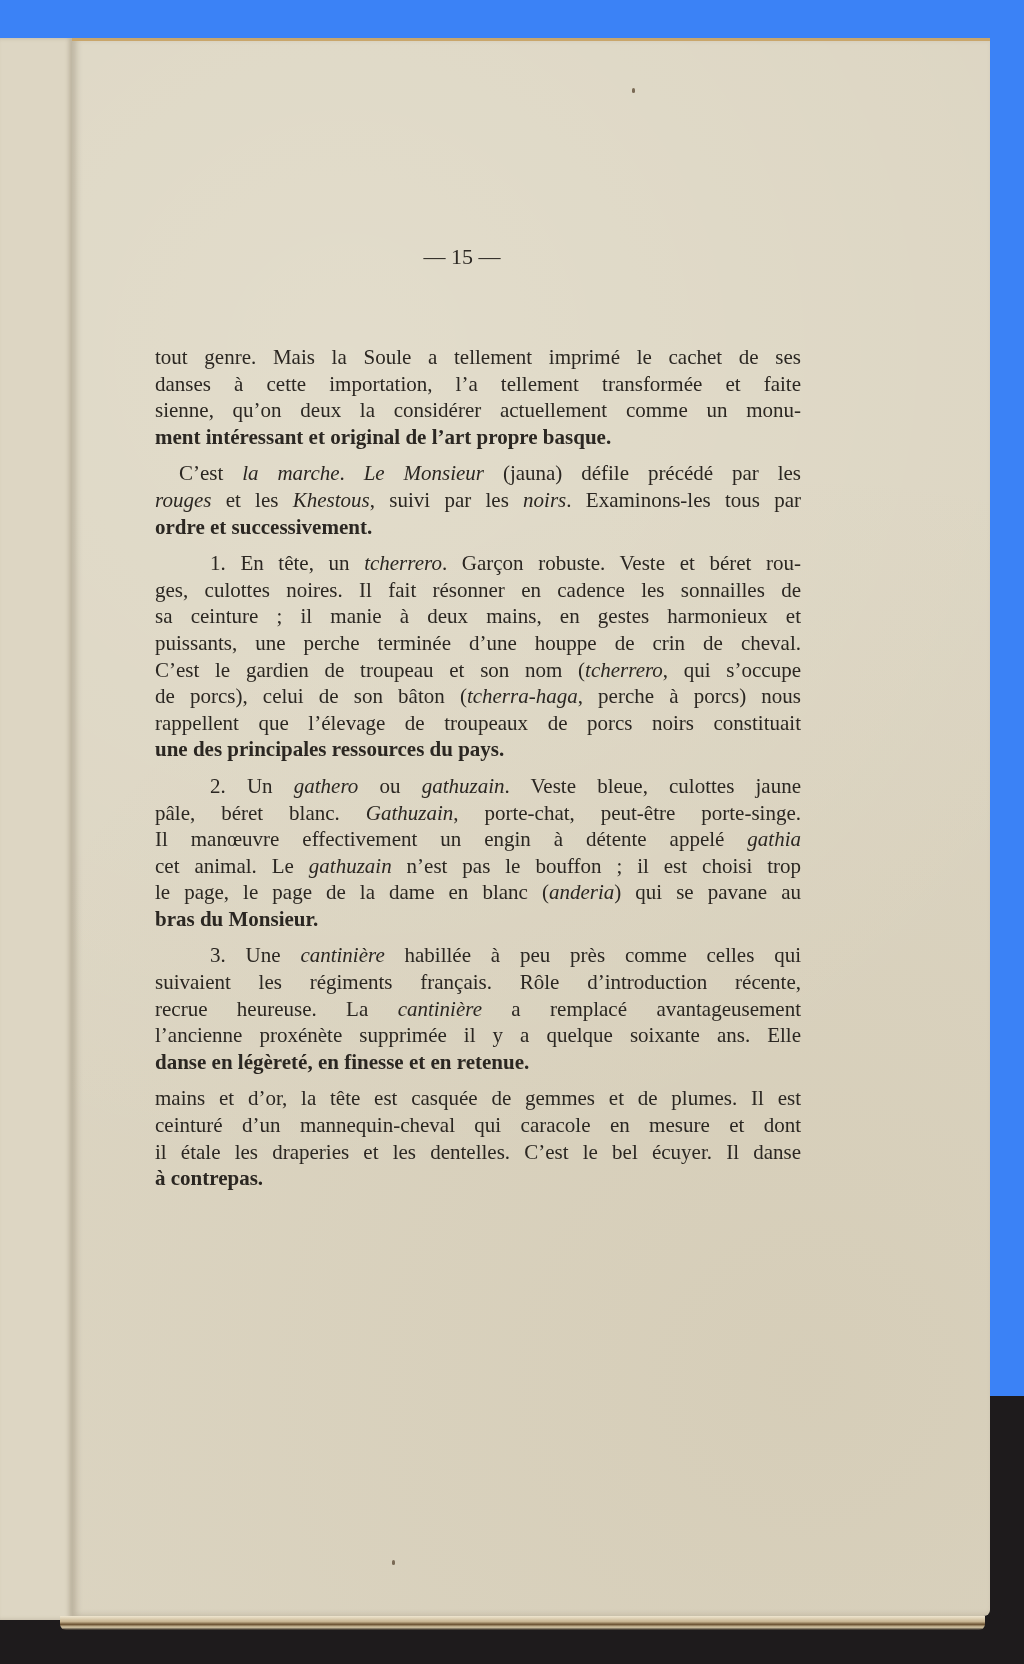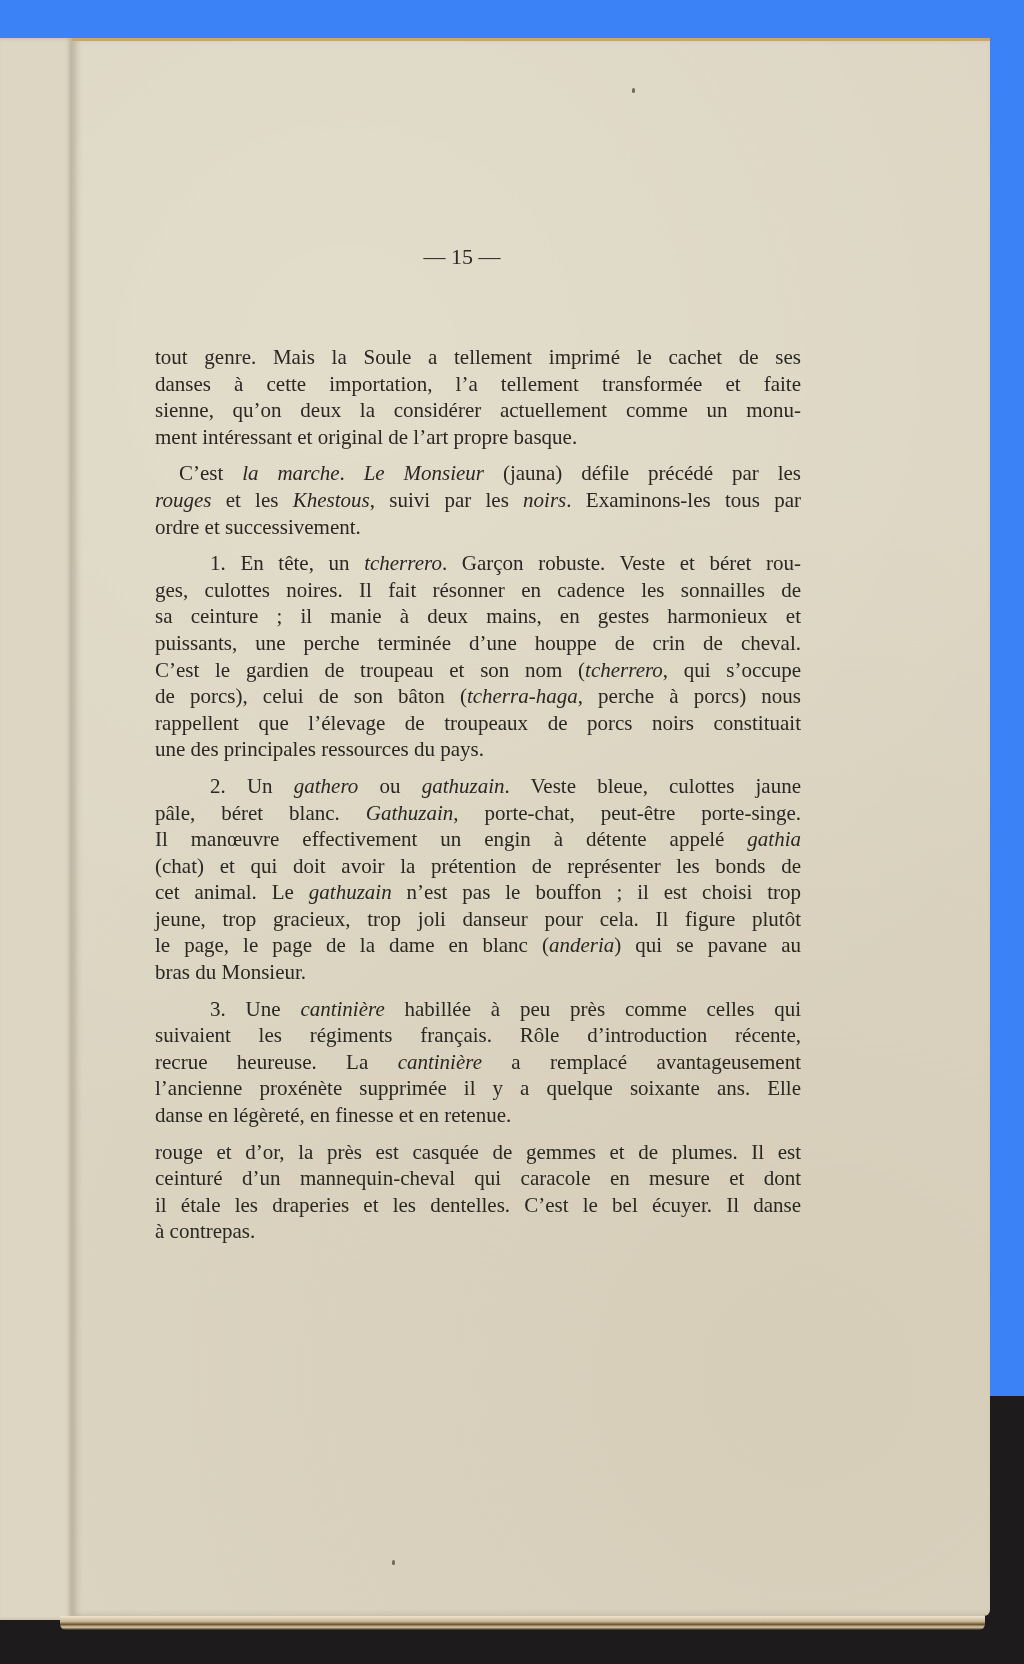--- a/index.html
+++ b/index.html
@@ -69,21 +69,21 @@
       color: #2b2722;
       text-align: justify;
       hyphens: manual;
     }
     .para {
       margin: 0 0 10px 0;
       text-indent: 0;
     }
     .para em { font-style: italic; }
     .line { display: block; text-align: justify; text-align-last: justify; white-space: nowrap; }
-    .line.last { text-align-last: left; }
+    .line.last { text-align-last: left; font-weight: bold; }
     .speck {
       position: absolute;
       width: 3px; height: 5px;
       background: #7a6a55;
       border-radius: 2px;
     }
   </style>
 </head>
 <body>
 
@@ -113,35 +113,33 @@
         <span class="line">puissants, une perche terminée d’une houppe de crin de cheval.</span>
         <span class="line">C’est le gardien de troupeau et son nom (<em>tcherrero</em>, qui s’occupe</span>
         <span class="line">de porcs), celui de son bâton (<em>tcherra-haga</em>, perche à porcs) nous</span>
         <span class="line">rappellent que l’élevage de troupeaux de porcs noirs constituait</span>
         <span class="line last">une des principales ressources du pays.</span>
       </p>
     <p class="para">
         <span class="line" style="padding-left: 55px;">2. Un <em>gathero</em> ou <em>gathuzain</em>. Veste bleue, culottes jaune</span>
         <span class="line">pâle, béret blanc. <em>Gathuzain</em>, porte-chat, peut-être porte-singe.</span>
         <span class="line">Il manœuvre effectivement un engin à détente appelé <em>gathia</em></span>
-        <span class="line">(chat) et qui doit avoir la prétention de représenter les bonds de</span>
         <span class="line">cet animal. Le <em>gathuzain</em> n’est pas le bouffon ; il est choisi trop</span>
-        <span class="line">jeune, trop gracieux, trop joli danseur pour cela. Il figure plutôt</span>
         <span class="line">le page, le page de la dame en blanc (<em>anderia</em>) qui se pavane au</span>
         <span class="line last">bras du Monsieur.</span>
       </p>
     <p class="para">
         <span class="line" style="padding-left: 55px;">3. Une <em>cantinière</em> habillée à peu près comme celles qui</span>
         <span class="line">suivaient les régiments français. Rôle d’introduction récente,</span>
         <span class="line">recrue heureuse. La <em>cantinière</em> a remplacé avantageusement</span>
         <span class="line">l’ancienne proxénète supprimée il y a quelque soixante ans. Elle</span>
         <span class="line last">danse en légèreté, en finesse et en retenue.</span>
       </p>
     <p class="para">
-        <span class="line">rouge et d’or, la près est casquée de gemmes et de plumes. Il est</span>
+        <span class="line">mains et d’or, la tête est casquée de gemmes et de plumes. Il est</span>
         <span class="line">ceinturé d’un mannequin-cheval qui caracole en mesure et dont</span>
         <span class="line">il étale les draperies et les dentelles. C’est le bel écuyer. Il danse</span>
         <span class="line last">à contrepas.</span>
       </p>
   </div>
 
   <div class="speck" style="left:632px; top:88px;"></div>
   <div class="speck" style="left:392px; top:1560px;"></div>
 </div>
 

